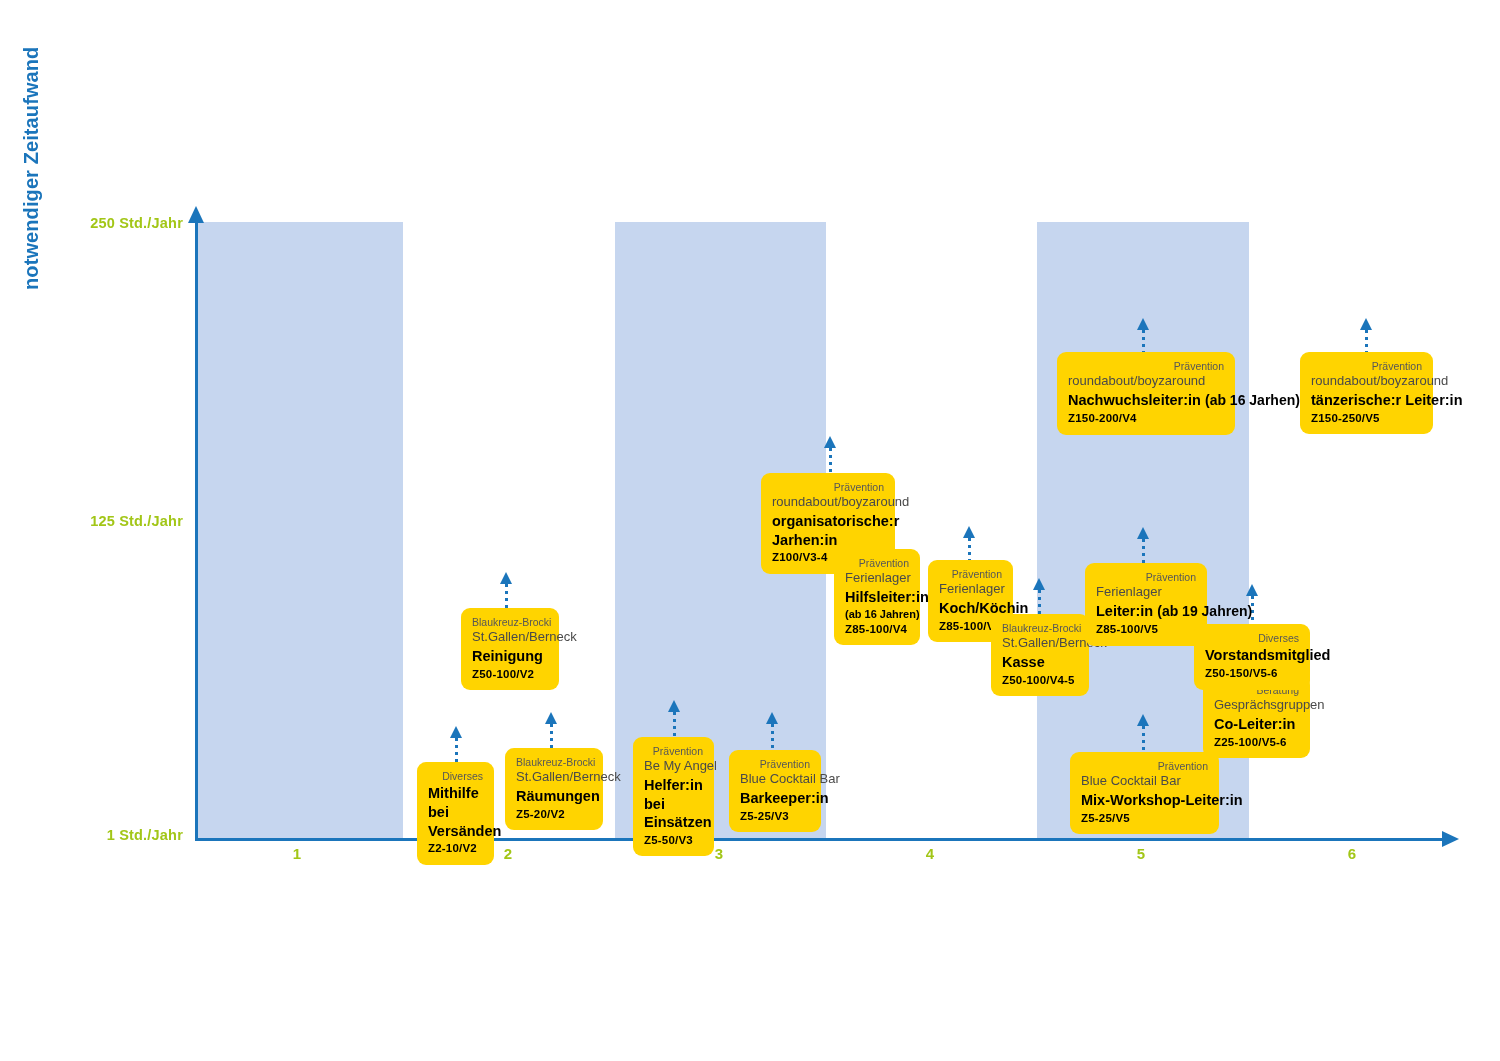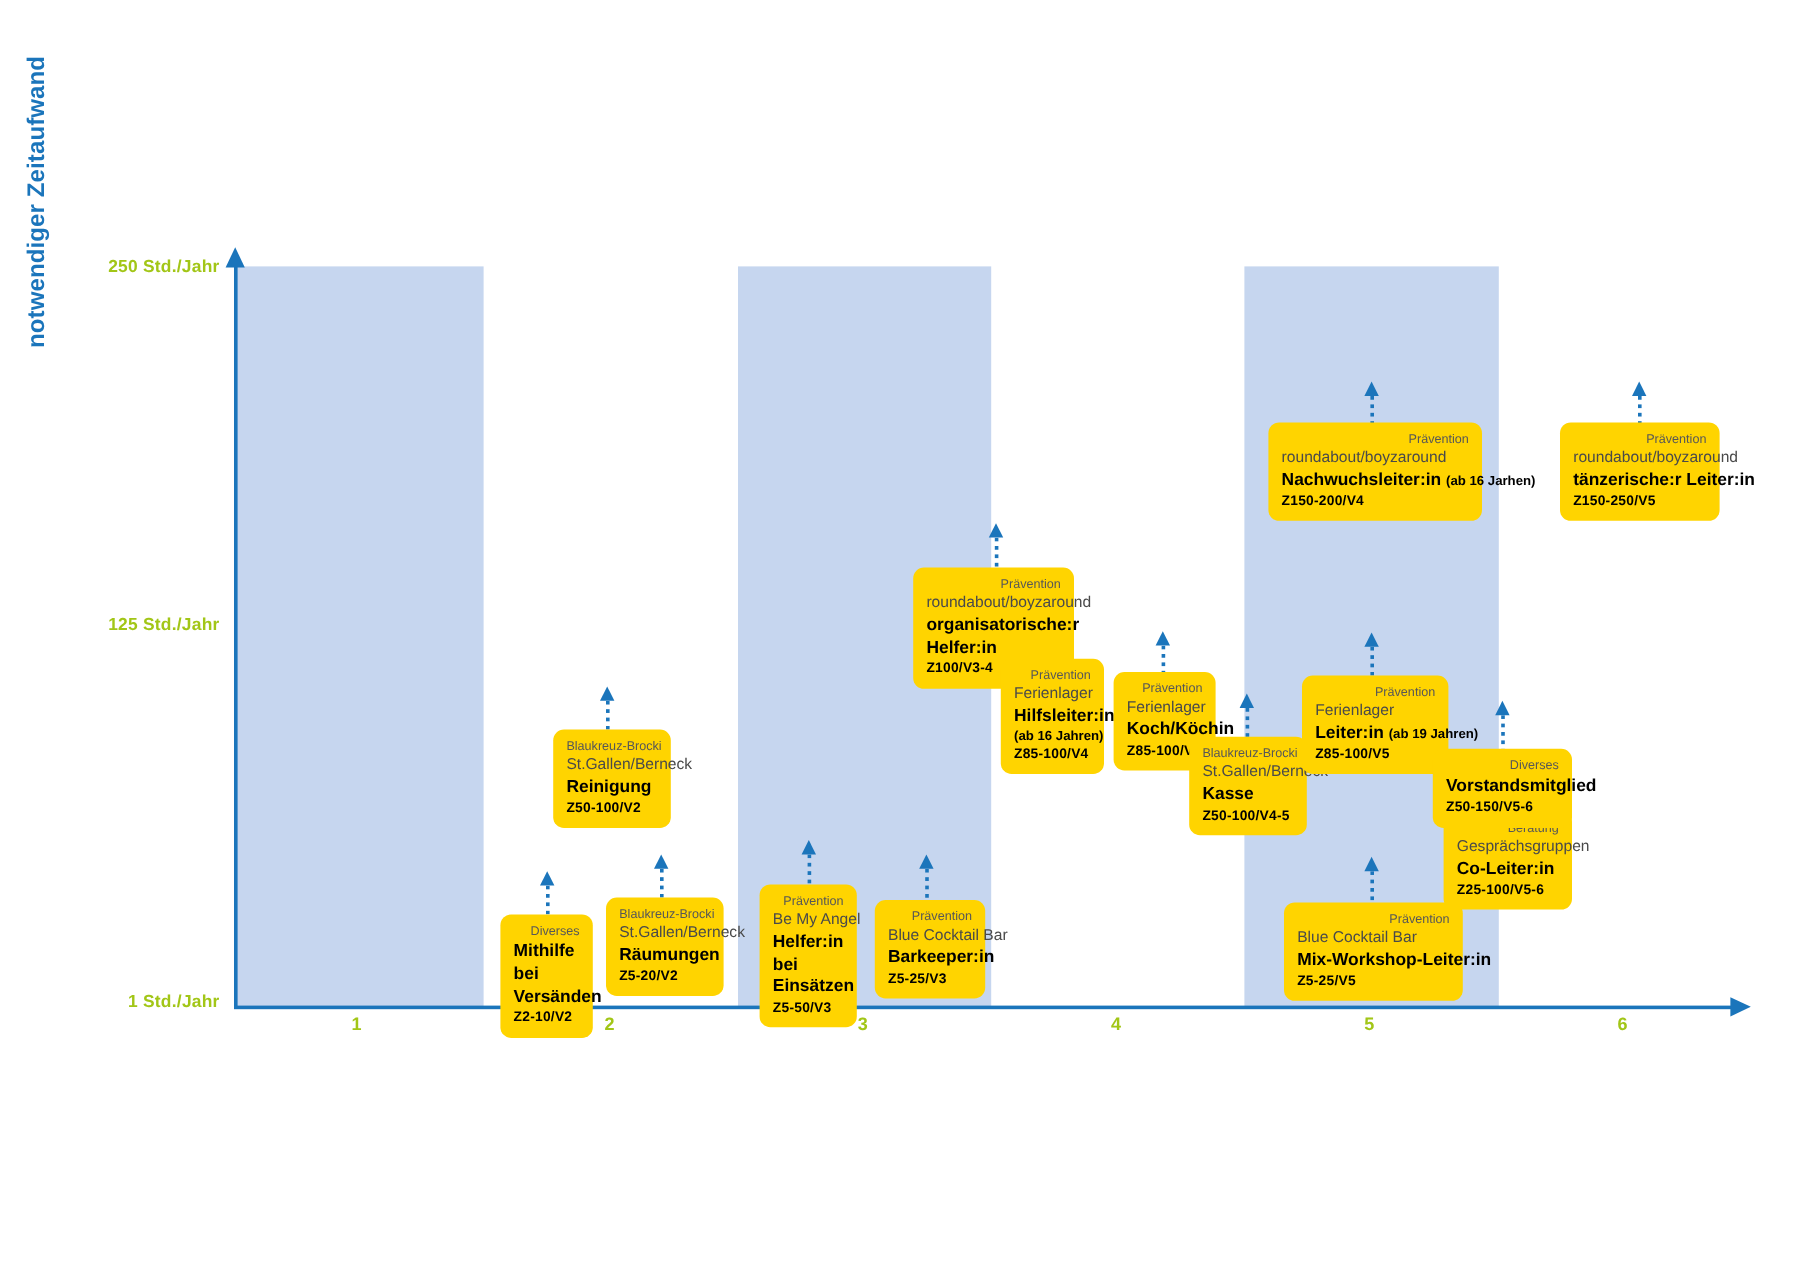--- a/index.html
+++ b/index.html
@@ -145,21 +145,21 @@
     white-space: nowrap;
   }
   .card .role {
     font-size: 14.5px;
     font-weight: bold;
     color: #000000;
     margin-top: 1px;
     white-space: nowrap;
   }
   .card .role .qual {
-    font-size: 11px;
+    font-size: 14px;
     font-weight: bold;
   }
   .card .role.wrap { white-space: normal; }
   .card .sub {
     font-size: 11px;
     font-weight: bold;
     color: #000000;
     white-space: nowrap;
   }
   .card .code {
@@ -280,21 +280,21 @@
   <div class="card" style="left:729px; top:750px; width:92px;">
     <div class="org">Prävention</div>
     <div class="prog">Blue Cocktail Bar</div>
     <div class="role">Barkeeper:in</div>
     <div class="code">Z5-25/V3</div>
   </div>
 
   <div class="card" style="left:761px; top:473px; width:134px;">
     <div class="org">Prävention</div>
     <div class="prog">roundabout/boyzaround</div>
-    <div class="role wrap">organisatorische:r Helfer:in</div>
+    <div class="role wrap">organisatorische:r Jarhen:in</div>
     <div class="code">Z100/V3-4</div>
   </div>
 
   <div class="card" style="left:834px; top:549px; width:86px;">
     <div class="org">Prävention</div>
     <div class="prog">Ferienlager</div>
     <div class="role">Hilfsleiter:in</div>
     <div class="sub">(ab 16 Jahren)</div>
     <div class="code">Z85-100/V4</div>
   </div>

